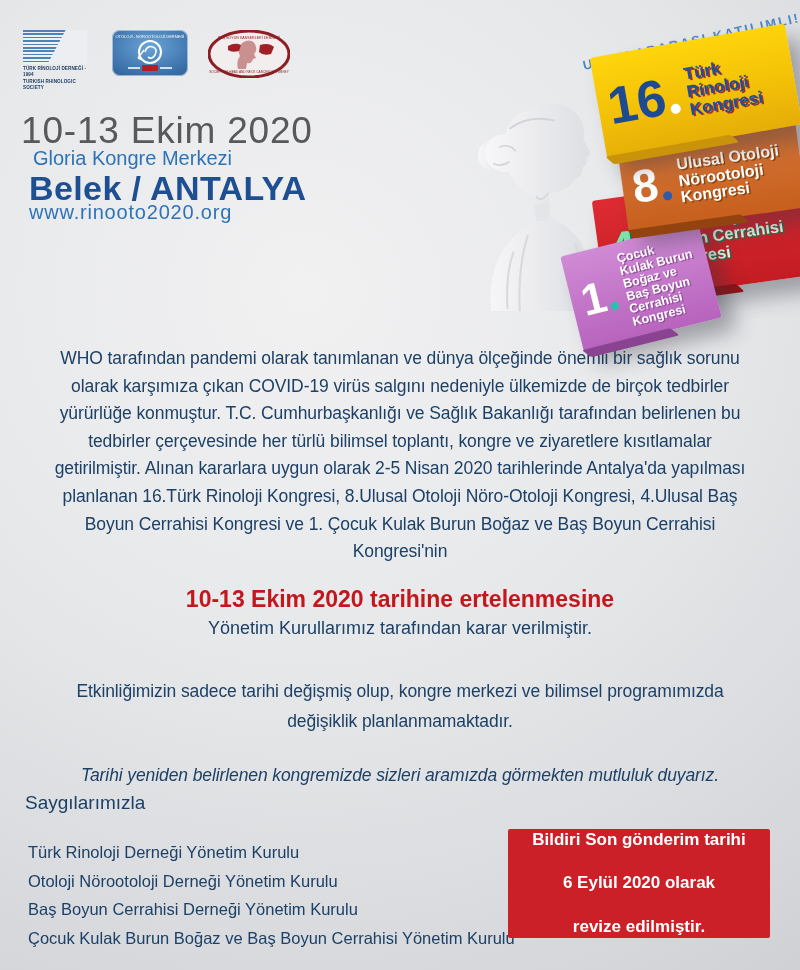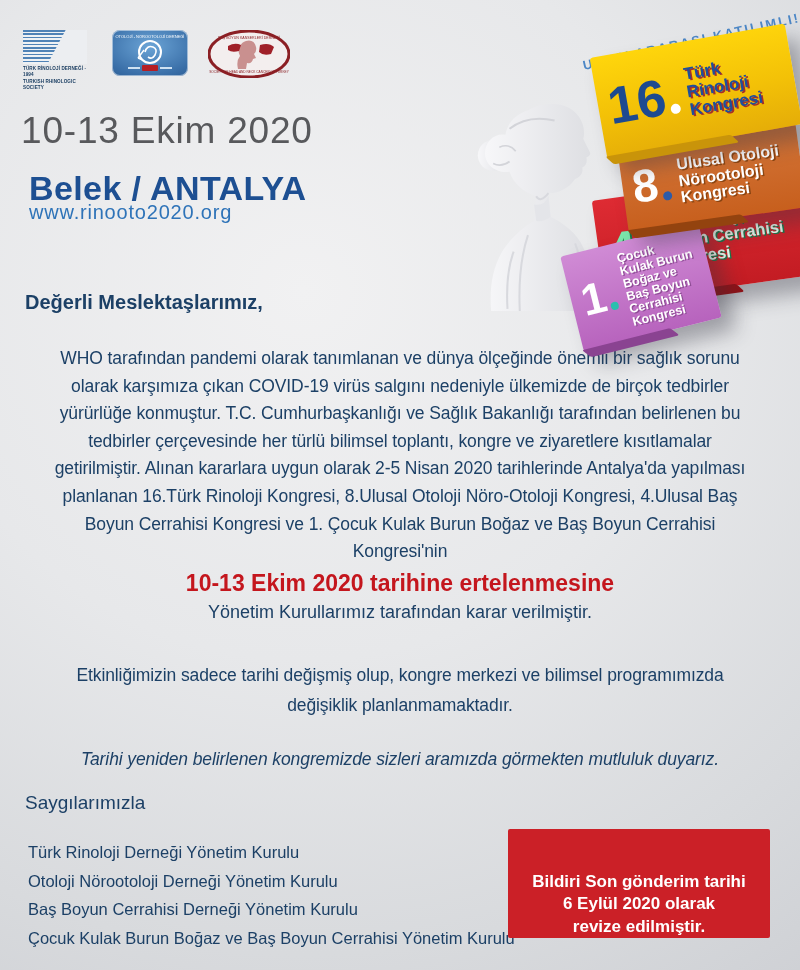--- a/index.html
+++ b/index.html
@@ -58,30 +58,30 @@
   .b-yellow .blines{font-size:17px; color:#1e4f9c; text-shadow:1.6px 1.6px 0 #a5302a;}
   .b-orange .blines{font-size:16px; color:#ffffff; text-shadow:1.4px 1.4px 0 #8a4512;}
   .b-red .blines{font-size:16.5px; color:#eefff3; text-shadow:1.4px 1.4px 0 #1a7a4a;}
   .b-purple .blines{font-size:12.5px; color:#ffffff; text-shadow:1.2px 1.2px 0 #8f4d96;}
   .statue{position:absolute; left:468px; top:98px; z-index:2;}
   
   .navy{color:#1c4066;}
   .salutation{position:absolute; left:25px; top:291px; font-size:20px; font-weight:600;}
   .letter{position:absolute; left:0; top:345px; width:800px; text-align:center;}
   .pline{font-size:17.5px; font-weight:500; line-height:27.6px; letter-spacing:-.1px;}
-  .highlight{font-size:23px; font-weight:700; color:#c4161d; line-height:30px; margin-top:2px;}
+  .highlight{font-size:23px; font-weight:700; color:#c4161d; line-height:30px; margin-top:18px;}
   .decision{font-size:18px; font-weight:500; line-height:28px;}
   .p2{margin-top:34px;} .p2 .pline{line-height:30px;}
   .p3{margin-top:26px;font-style:italic;}
   .closing{position:absolute; left:25px; top:792px; font-size:19px; font-weight:400;}
   .sigs{position:absolute; left:28px; top:838px; font-size:16.5px; font-weight:500; line-height:28.6px;}
   
   .notice{position:absolute; left:508px; top:829px; width:262px; height:109px; background:#cb2027;
     color:#ffffff; font-weight:700; font-size:17px; line-height:22.5px; text-align:center;
-    display:flex; flex-direction:column; justify-content:flex-end; border-radius:2px;}
+    display:flex; flex-direction:column; justify-content:space-between; border-radius:2px;}
 </style>
 </head>
 <body>
 
 <div class="page">
 
   <div class="logo logo1">
     <div class="stripes">
       <div class="wedge"></div>
     </div>
@@ -105,20 +105,21 @@
       <ellipse cx="41" cy="24" rx="40" ry="23" fill="#f3eeee" stroke="#8b1f24" stroke-width="3"></ellipse>
       <text x="41" y="8.5" text-anchor="middle" font-size="3.6" fill="#8b1f24">BAŞ BOYUN KANSERLERİ DERNEĞİ</text>
       <text x="41" y="43" text-anchor="middle" font-size="3.2" fill="#8b1f24">SOCIETY OF HEAD AND NECK CANCER OF TURKEY</text>
       <path d="M38,11 q8,-2 10,6 q1,4 -2,7 l2,4 -3,1 q-1,5 -6,4 l-1,6 -8,0 q-2,-8 2,-13 q-3,-6 0,-10 q2,-4 6,-5z" fill="#c9908f"></path>
       <path d="M20,16 q7,-4 13,-1 l-2,6 q-7,2 -11,-1z" fill="#a02028"></path>
       <path d="M52,15 q9,-3 14,2 l-3,7 q-8,2 -12,-2z" fill="#a02028"></path>
     </svg>
   </div>
 
   <div class="date">10-13 Ekim 2020</div>
+  <div class="venue">Gloria Kongre Merkezi</div>
   <div class="city">Belek / ANTALYA</div>
   <a class="site" href="#">www.rinooto2020.org</a>
 
   <div class="intl">ULUSLARARASI KATILIMLI!</div>
 
   <svg class="statue" width="165" height="215" viewBox="0 0 160 210">
     <defs>
       <linearGradient id="stone" x1="0" y1="0" x2="1" y2="0">
         <stop offset="0" stop-color="#f7f7f9"></stop>
           <stop offset="1" stop-color="#dddee2"></stop>
@@ -180,21 +181,20 @@
         <span class="dot"></span>
       </div>
     <div class="blines">
       <div>Çocuk</div>
       <div>Kulak Burun Boğaz ve</div>
       <div>Baş Boyun Cerrahisi</div>
       <div>Kongresi</div>
     </div>
   </div>
 
-  <div class="salutation navy">Değerli Meslektaşlarımız,</div>
 
   <div class="letter">
     <div class="pline navy">WHO tarafından pandemi olarak tanımlanan ve dünya ölçeğinde önemli bir sağlık sorunu</div>
     <div class="pline navy">olarak karşımıza çıkan COVID-19 virüs salgını nedeniyle ülkemizde de birçok tedbirler</div>
     <div class="pline navy">yürürlüğe konmuştur. T.C. Cumhurbaşkanlığı ve Sağlık Bakanlığı tarafından belirlenen bu</div>
     <div class="pline navy">tedbirler çerçevesinde her türlü bilimsel toplantı, kongre ve ziyaretlere kısıtlamalar</div>
     <div class="pline navy">getirilmiştir. Alınan kararlara uygun olarak 2-5 Nisan 2020 tarihlerinde Antalya'da yapılması</div>
     <div class="pline navy">planlanan 16.Türk Rinoloji Kongresi, 8.Ulusal Otoloji Nöro-Otoloji Kongresi, 4.Ulusal Baş</div>
     <div class="pline navy">Boyun Cerrahisi Kongresi ve 1. Çocuk Kulak Burun Boğaz ve Baş Boyun Cerrahisi</div>
     <div class="pline navy">Kongresi'nin</div>

